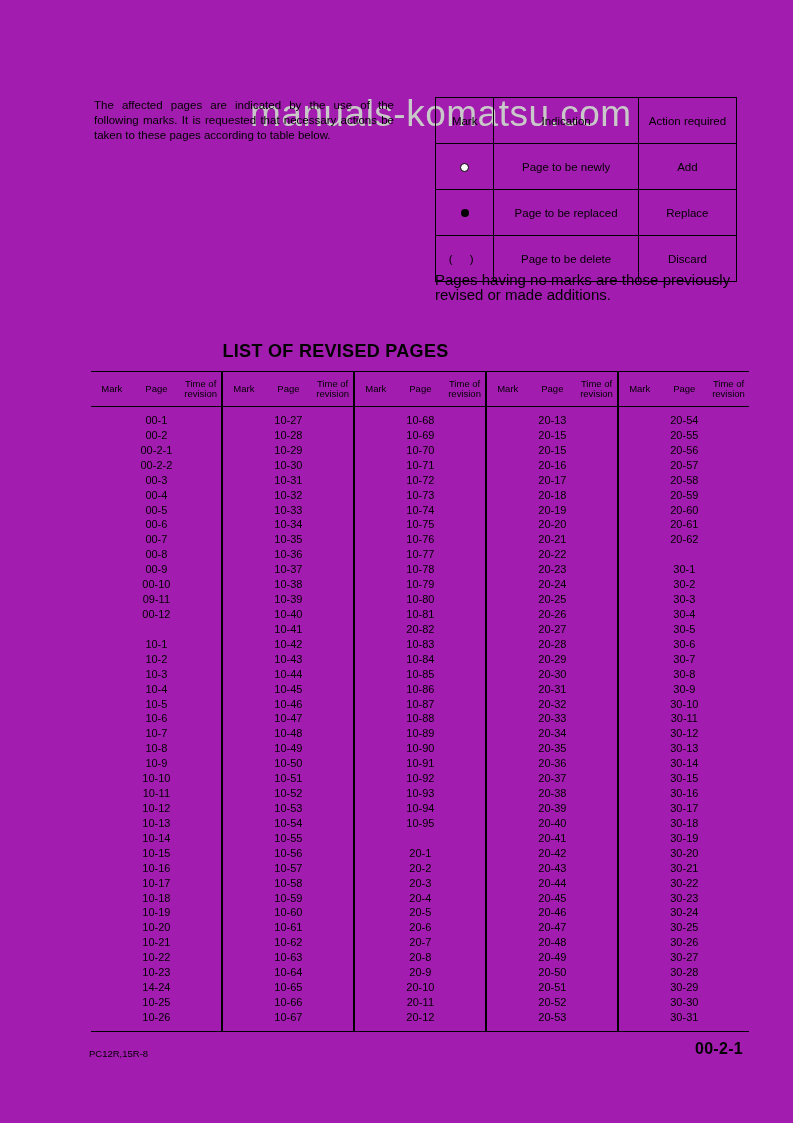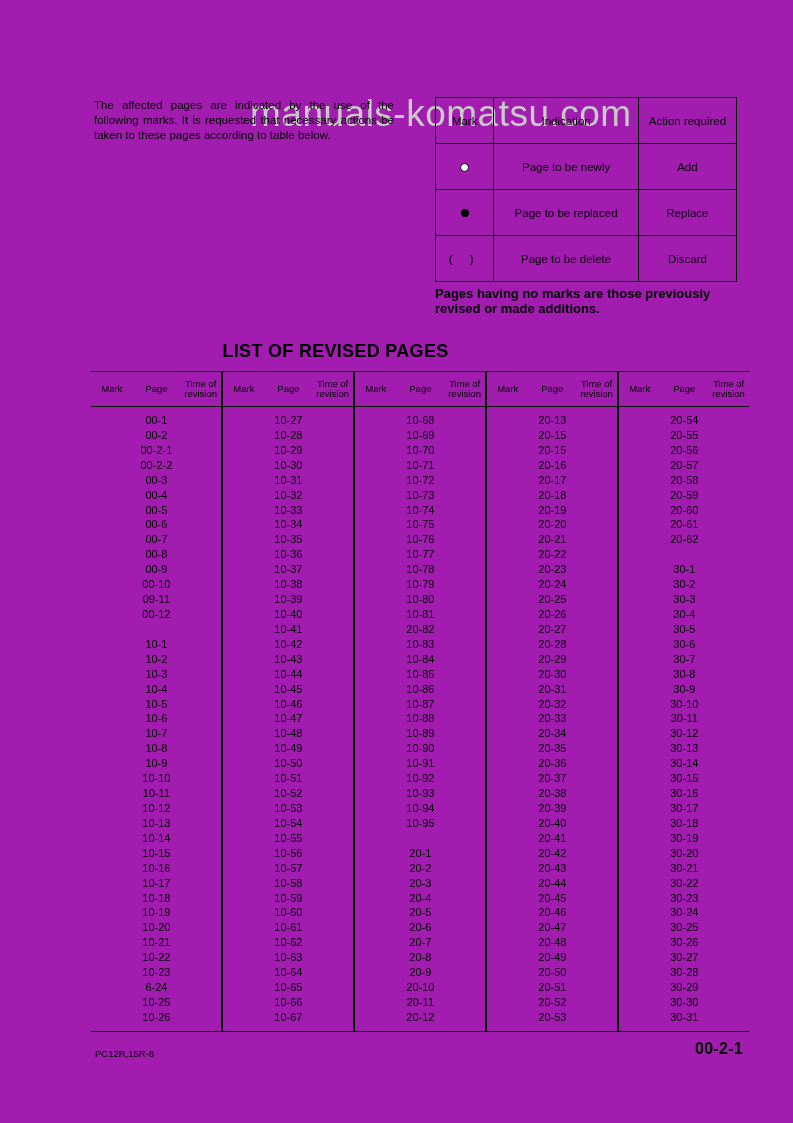--- a/index.html
+++ b/index.html
@@ -88,27 +88,26 @@
   }
   .mark-paren {
     letter-spacing: 7px;
     font-size: 12.5px;
   }
 
   
   .legend-note {
     position: absolute;
     left: 435px;
-    top: 287px;
+    top: 273px;
     width: 315px;
-    font-size: 13px;
+    font-size: 15px;
     line-height: 14.5px;
     color: #000;
     z-index: 6;
-    font-weight: bold;
   }
 
   
   .list-title {
     position: absolute;
     left: 0;
     top: 341px;
     width: 671px;
     text-align: center;
     font-size: 18px;
@@ -161,21 +160,21 @@
     white-space: nowrap;
   }
   .mark-col, .time-col {
     font-size: 11px;
     line-height: 14.93px;
   }
 
   
   .footer-model {
     position: absolute;
-    left: 95px;
+    left: 89px;
     top: 1048px;
     font-size: 9.5px;
     color: #000;
   }
   .footer-page {
     position: absolute;
     right: 50px;
     top: 1040px;
     font-size: 16px;
     font-weight: bold;
@@ -324,21 +323,21 @@
               <div>10-14</div>
               <div>10-15</div>
               <div>10-16</div>
               <div>10-17</div>
               <div>10-18</div>
               <div>10-19</div>
               <div>10-20</div>
               <div>10-21</div>
               <div>10-22</div>
               <div>10-23</div>
-              <div>6-24</div>
+              <div>14-24</div>
               <div>10-25</div>
               <div>10-26</div>
             </div>
           </td>
         <td class="c3">
             <div class="col-cells time-col">
               <div>&nbsp;</div>
               <div>&nbsp;</div>
               <div>&nbsp;</div>
               <div>&nbsp;</div>

